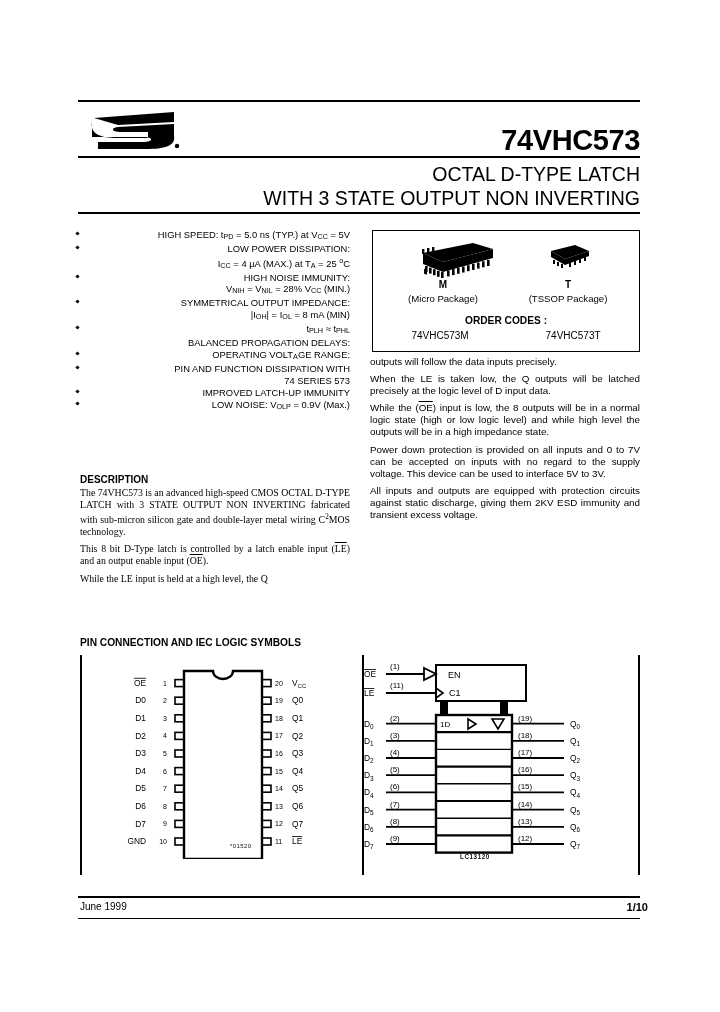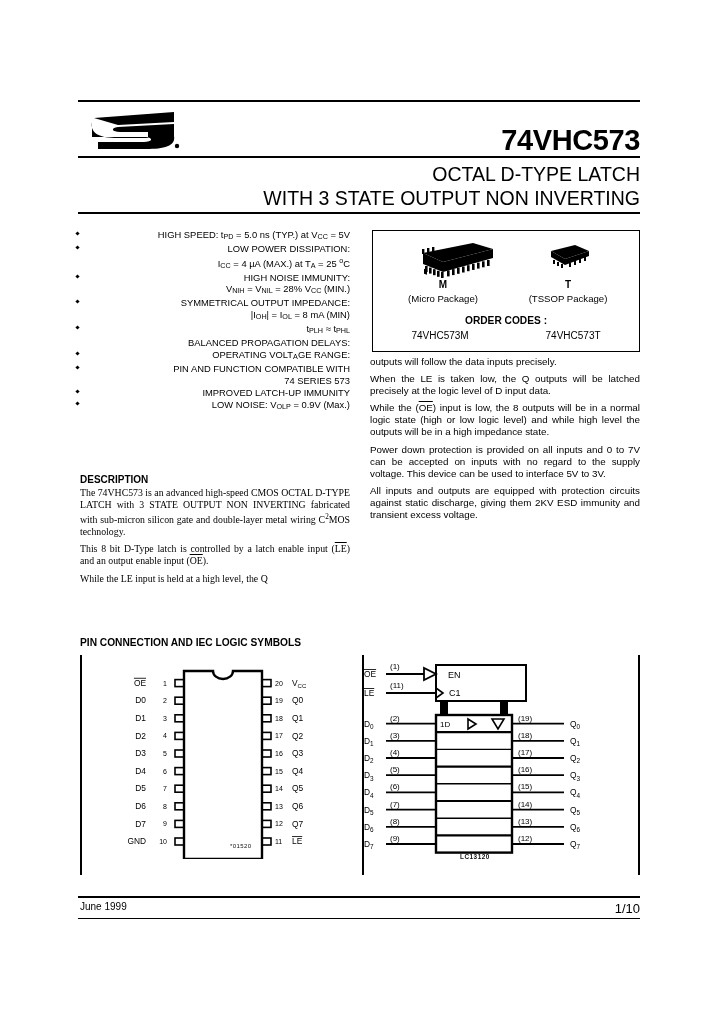--- a/index.html
+++ b/index.html
@@ -102,21 +102,21 @@
   .diagram-area{
     position:absolute;left:80px;top:655px;width:560px;height:225px;
   }
   .vline-l{position:absolute;left:0px;top:0px;width:2px;height:220px;background:#000;}
   .vline-m{position:absolute;left:282px;top:0px;width:2px;height:220px;background:#000;}
   .vline-r{position:absolute;left:558px;top:0px;width:2px;height:220px;background:#000;}
 
   .footer-rule-top{position:absolute;left:78px;top:896px;width:562px;height:2px;background:#000;}
   .footer-rule-bot{position:absolute;left:78px;top:918px;width:562px;height:1.4px;background:#000;}
   .footer-left{position:absolute;left:80px;top:901px;font-size:10px;text-align:right;}
-  .footer-right{position:absolute;right:80px;top:901px;font-size:13px;}
+  .footer-right{position:absolute;right:72px;top:901px;font-size:11px;font-weight:bold;}
 
   .dip-cap{position:absolute;left:150px;top:188px;font-size:6px;letter-spacing:0.4px;color:#111;}
   .iec-cap{position:absolute;left:380px;top:198px;font-size:6.4px;letter-spacing:0.5px;color:#111;font-weight:bold;}
 </style>
 </head>
 <body>
 
 <div class="page">
 
   <div class="hdr-rule-top"></div>
@@ -163,21 +163,21 @@
         <span class="bullet"></span>
         <span class="l sub">t<sub>PLH</sub> ≈ t<sub>PHL</sub></span>
         <span class="l">BALANCED PROPAGATION DELAYS:</span>
       </div>
       <div class="feat">
         <span class="bullet"></span>
         <span class="l">OPERATING VOLT<sub>A</sub>GE RANGE:</span>
       </div>
       <div class="feat">
         <span class="bullet"></span>
-        <span class="l">PIN AND FUNCTION COMPATIBLE WITH</span>
+        <span class="l">PIN AND FUNCTION DISSIPATION WITH</span>
         <span class="l sub">74 SERIES 573</span>
       </div>
       <div class="feat">
         <span class="bullet"></span>
         <span class="l">IMPROVED LATCH-UP IMMUNITY</span>
       </div>
       <div class="feat">
         <span class="bullet"></span>
         <span class="l">LOW NOISE: V<sub>OLP</sub> = 0.9V (Max.)</span>
       </div>

